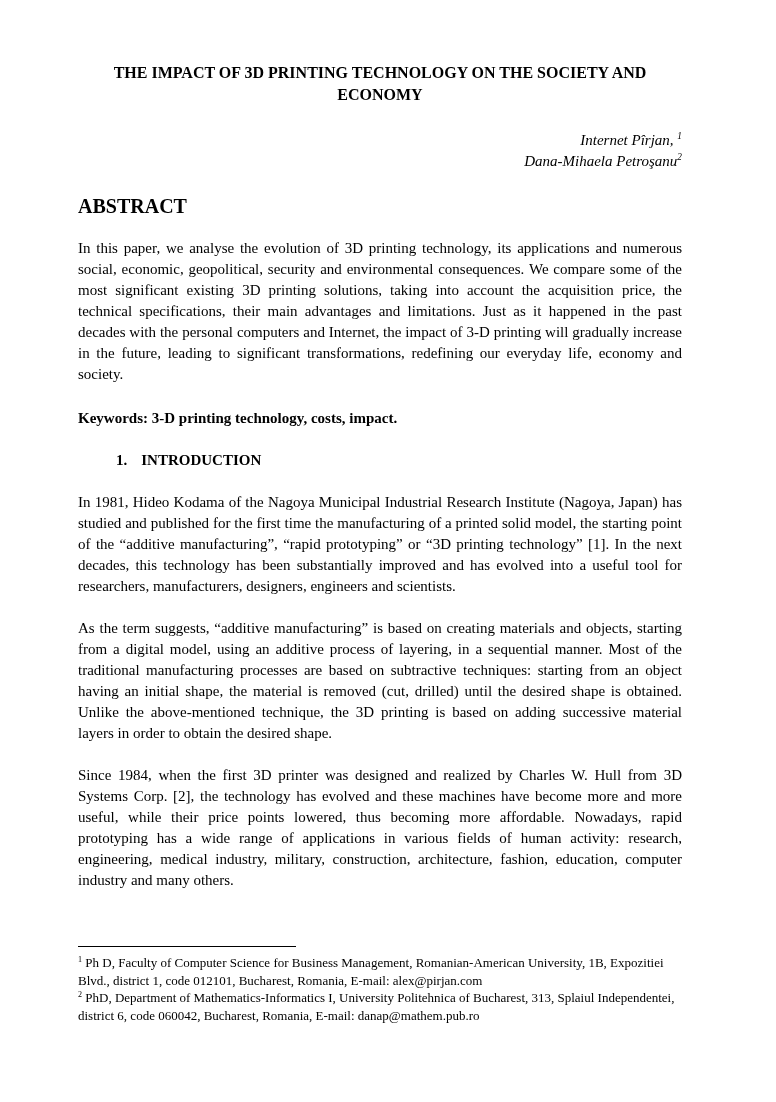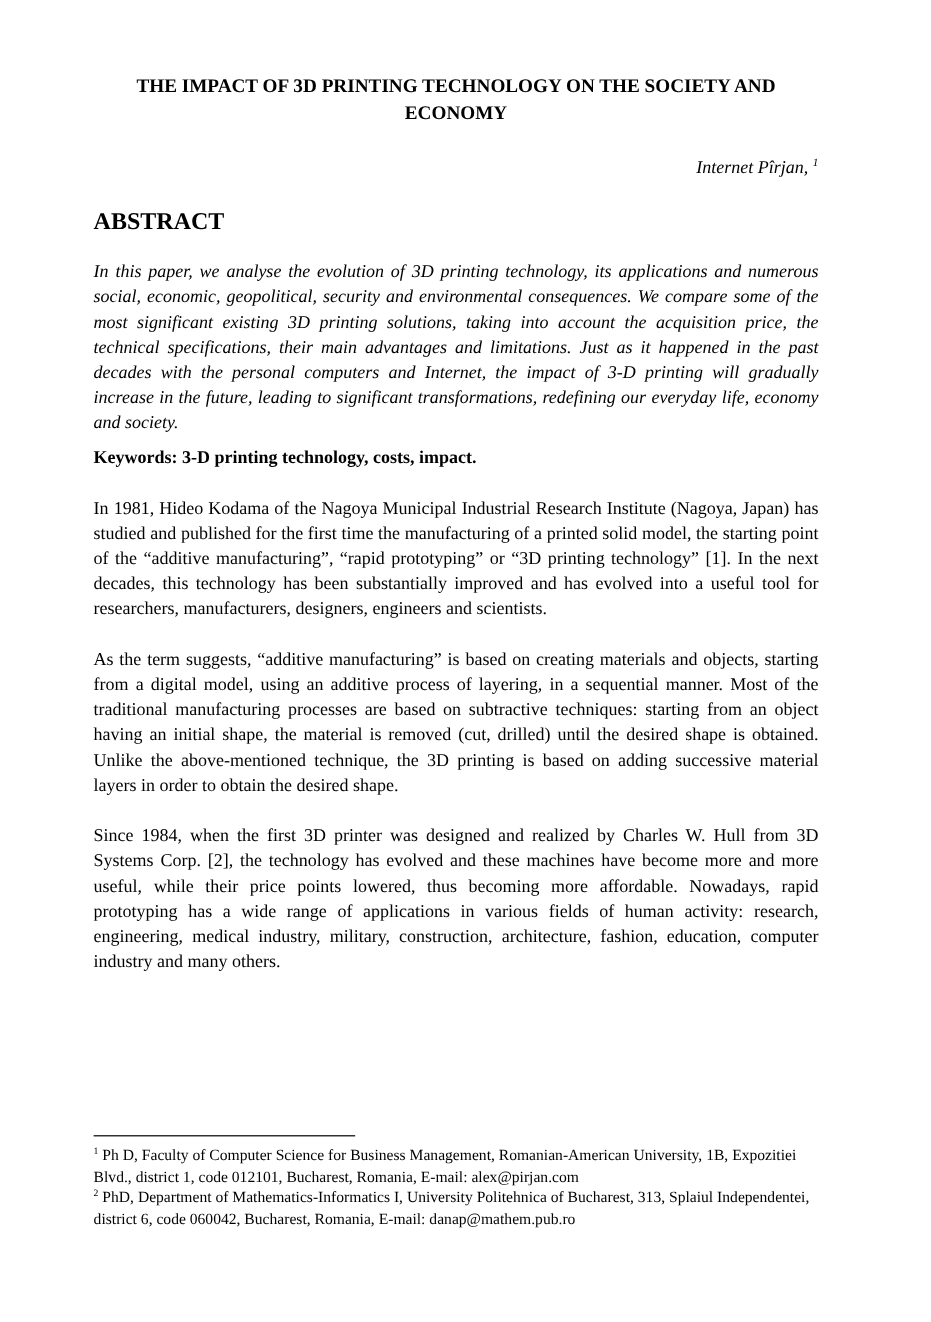--- a/index.html
+++ b/index.html
@@ -42,23 +42,22 @@
     font-size: 0.62em;
     vertical-align: super;
     line-height: 0;
   }
   .abstract-heading {
     font-size: 20px;
     font-weight: bold;
     margin: 0 0 21px 0;
   }
   .abstract-text {
-    font-style: italic;
     text-align: justify;
-    margin: 0 0 8px 0;
+    margin: 0 0 23px 0;
   }
   .keywords {
     font-weight: bold;
     margin: 0 0 21px 0;
   }
   .section-heading {
     font-size: 15px;
     font-weight: bold;
     margin: 0 0 21px 0;
     padding-left: 38px;
@@ -90,28 +89,30 @@
 </style>
 </head>
 <body>
 
 <div class="page">
 
   <h1 class="title">THE IMPACT OF 3D PRINTING TECHNOLOGY ON THE SOCIETY AND ECONOMY</h1>
 
   <div class="authors">
     <div class="author-line"><span>Internet Pîrjan,</span> <sup>1</sup></div>
+    <div class="author-line"><span>Dana-Mihaela Petroşanu</span><sup>2</sup></div>
   </div>
 
   <h2 class="abstract-heading">ABSTRACT</h2>
 
   <p class="abstract-text">In this paper, we analyse the evolution of 3D printing technology, its applications and numerous social, economic, geopolitical, security and environmental consequences. We compare some of the most significant existing 3D printing solutions, taking into account the acquisition price, the technical specifications, their main advantages and limitations. Just as it happened in the past decades with the personal computers and Internet, the impact of 3-D printing will gradually increase in the future, leading to significant transformations, redefining our everyday life, economy and society.</p>
 
   <p class="keywords">Keywords: 3-D printing technology, costs, impact.</p>
 
+  <h3 class="section-heading"><span class="section-number">1.</span><span>INTRODUCTION</span></h3>
 
   <p class="para">In 1981, Hideo Kodama of the Nagoya Municipal Industrial Research Institute (Nagoya, Japan) has studied and published for the first time the manufacturing of a printed solid model, the starting point of the “additive manufacturing”, “rapid prototyping” or “3D printing technology” [1]. In the next decades, this technology has been substantially improved and has evolved into a useful tool for researchers, manufacturers, designers, engineers and scientists.</p>
 
   <p class="para">As the term suggests, “additive manufacturing” is based on creating materials and objects, starting from a digital model, using an additive process of layering, in a sequential manner. Most of the traditional manufacturing processes are based on subtractive techniques: starting from an object having an initial shape, the material is removed (cut, drilled) until the desired shape is obtained. Unlike the above-mentioned technique, the 3D printing is based on adding successive material layers in order to obtain the desired shape.</p>
 
   <p class="para">Since 1984, when the first 3D printer was designed and realized by Charles W. Hull from 3D Systems Corp. [2], the technology has evolved and these machines have become more and more useful, while their price points lowered, thus becoming more affordable. Nowadays, rapid prototyping has a wide range of applications in various fields of human activity: research, engineering, medical industry, military, construction, architecture, fashion, education, computer industry and many others.</p>
 
 
   <div class="footnotes">
     <div class="footnote-rule"></div>

